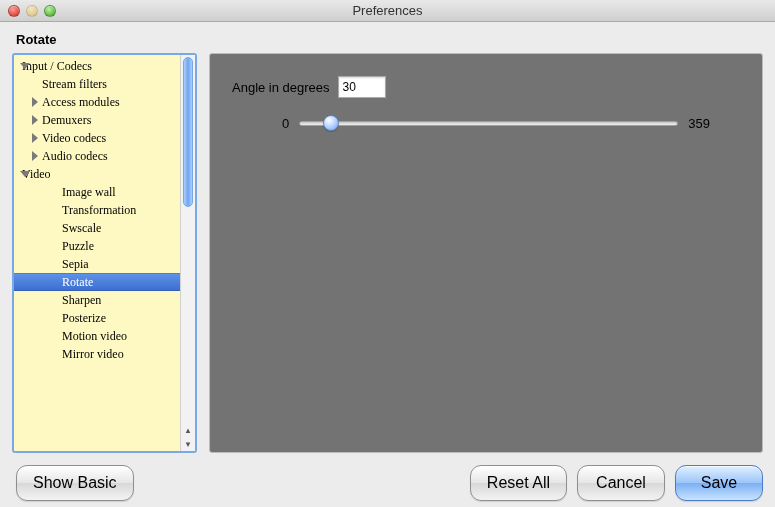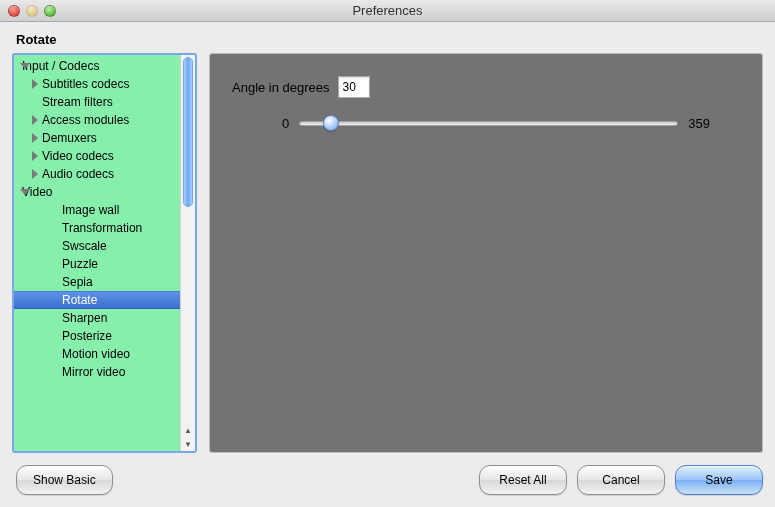--- a/index.html
+++ b/index.html
@@ -54,23 +54,24 @@
     display: flex;
     gap: 12px;
     align-items: flex-start;
   }
   
   .tree-wrap {
     width: 185px;
     height: 400px;
     border: 2px solid #7aa8e6;
     border-radius: 3px;
-    background: #86efac;
-    position: relative;
-    display: flex;
+    background: #fef9c3;
+    position: relative;
+    display: flex;
+    font-family: Liberation Serif, serif;
   }
   .tree {
     flex: 1;
     overflow: hidden;
     padding: 2px 0 2px 4px;
   }
   .tree .item {
     height: 18px;
     line-height: 18px;
     white-space: nowrap;
@@ -143,21 +144,21 @@
     background: #737373;
     padding: 22px 22px;
   }
   .field-row {
     display: flex;
     align-items: center;
     gap: 8px;
   }
   .field-label { font-size: 13px; }
   .num-input {
-    width: 32px;
+    width: 48px;
     height: 22px;
     border: 1px solid #aaa;
     background: #fff;
     padding: 8px 4px;
     font-size: 12px;
     box-shadow: inset 0 1px 2px rgba(0,0,0,0.15);
   }
   .slider-row {
     margin-top: 16px;
     display: flex;
@@ -190,27 +191,27 @@
     transform: translateX(-50%);
   }
   
   .footer {
     display: flex;
     align-items: center;
     padding: 12px 12px 0 12px;
   }
   .spacer { flex: 1; }
   .btn {
-    height: 30px;
+    height: 36px;
     min-width: 88px;
     padding: 0 16px;
     border-radius: 11px;
     border: 1px solid #8f8f8f;
     background: linear-gradient(#ffffff, #e6e6e6 50%, #d8d8d8 51%, #f3f3f3);
-    font-size: 12px;
+    font-size: 16px;
     margin-left: 10px;
     cursor: default;
     box-shadow: 0 1px 0 rgba(255,255,255,0.7) inset, 0 1px 1px rgba(0,0,0,0.12);
   }
   .btn.left { margin-left: 4px; }
   .btn.default {
     border-color: #4f79c9;
     background: linear-gradient(#dff1ff, #9cc4f8 50%, #7bb0f2 51%, #c9e3ff);
     color: #000;
   }
@@ -227,21 +228,20 @@
   <div class="titlebar-title">Preferences</div>
 </div>
 
 <div class="content">
   <div class="heading">Rotate</div>
 
   <div class="columns">
     <div class="tree-wrap">
       <div class="tree" id="tree">
           <div class="item d0"><span class="disclose down"></span><span>Input / Codecs</span></div>
-          <div class="item d1"><span class="disclose right"></span><span>Subtitles codecs</span></div>
           <div class="item d1"><span>Stream filters</span></div>
           <div class="item d1"><span class="disclose right"></span><span>Access modules</span></div>
           <div class="item d1"><span class="disclose right"></span><span>Demuxers</span></div>
           <div class="item d1"><span class="disclose right"></span><span>Video codecs</span></div>
           <div class="item d1"><span class="disclose right"></span><span>Audio codecs</span></div>
           <div class="item d0"><span class="disclose down"></span><span>Video</span></div>
           <div class="item d2"><span>Image wall</span></div>
           <div class="item d2"><span>Transformation</span></div>
           <div class="item d2"><span>Swscale</span></div>
           <div class="item d2"><span>Puzzle</span></div>

